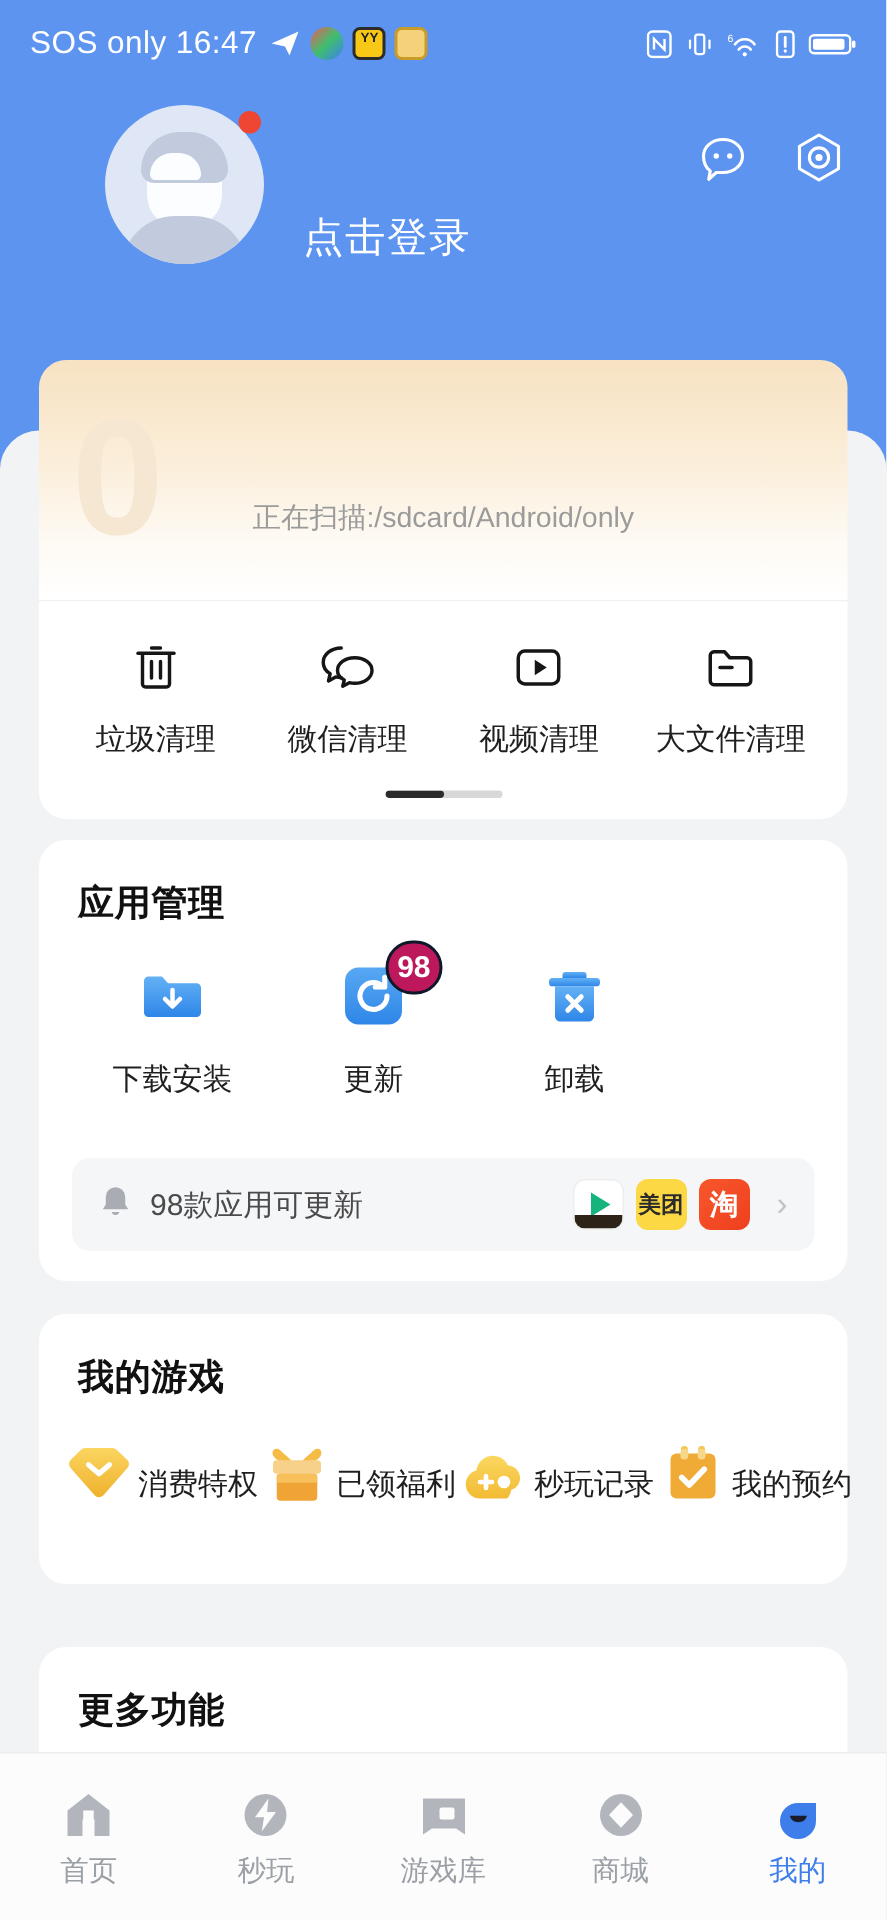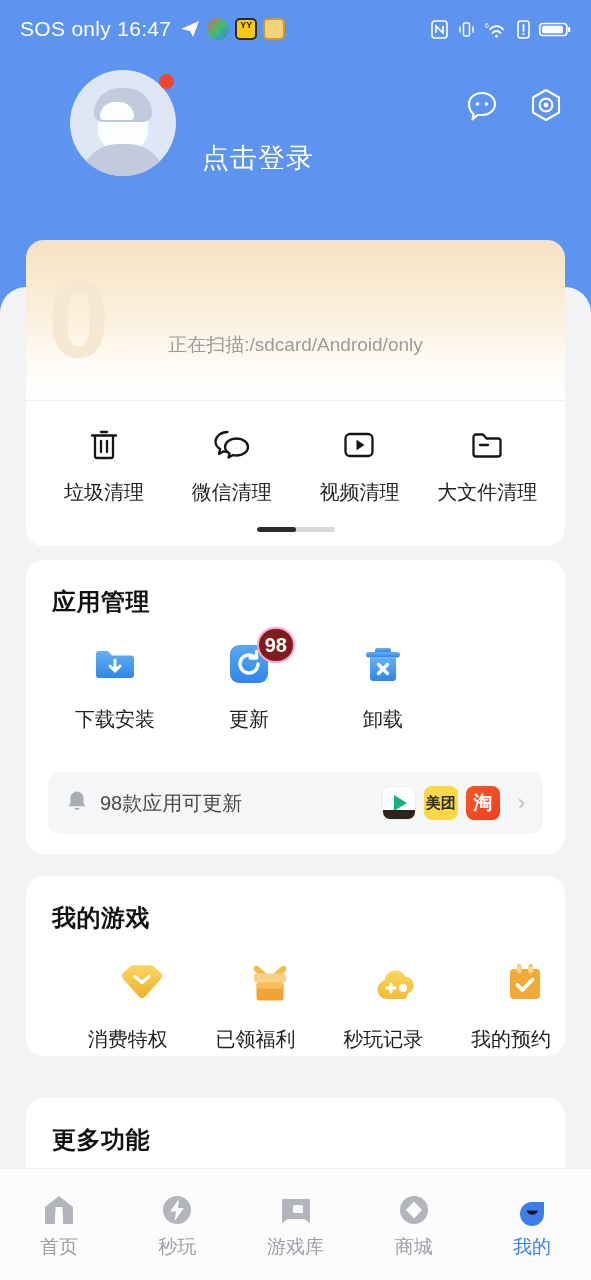--- a/index.html
+++ b/index.html
@@ -127,21 +127,21 @@
   }
 
   
   #card-apps{ top:560px; height:294px; }
   .app-grid{ display:flex; padding:22px 0 0 0; }
   .app-item{ width:134px; display:flex; flex-direction:column; align-items:center; cursor:pointer;}
   .app-ic-wrap{ position:relative; width:48px; height:48px; }
   .app-lbl{ margin-top:18px; font-size:20px; color:#1f1f1f; }
   .badge{
     position:absolute; top:-13px; right:-22px; min-width:36px; height:36px;
-    background:#7f1d1d; color:#fff; border-radius:18px; border:2px solid #f9a8d4;
+    background:#be185d; color:#fff; border-radius:18px; border:2px solid #0f172a;
     font-size:20px; font-weight:600; display:flex; align-items:center; justify-content:center;
     padding:0 6px;
   }
   .update-banner{
     position:absolute; left:22px; right:22px; bottom:20px; height:62px;
     background:#f5f6f8; border-radius:12px;
     display:flex; align-items:center; padding:0 18px; cursor:pointer;text-align:center;
   }
   .ub-text{ font-size:20px; color:#4a4a4a; margin-left:12px; }
   .ub-icons{ margin-left:auto; display:flex; align-items:center; gap:8px; }
@@ -155,21 +155,21 @@
   .mini-video::after{
     content:""; position:absolute; left:0; right:0; bottom:0; height:9px; background:#2d2317;
   }
   .mini-mt{ background:#fbd844; color:#2b2b2b; font-size:15px; }
   .mini-tb{ background:linear-gradient(135deg,#f8572c,#ef3f1e); font-size:19px;}
   .chev{ margin-left:10px; color:#c2c2c2; font-size:22px; }
 
   
   #card-games{ top:876px; height:180px; }
   .game-grid{ display:flex; padding:26px 14px 0; }
-  .game-item{ flex:1; display:flex; flex-direction:column; align-items:flex-end; cursor:pointer;}
+  .game-item{ flex:1; display:flex; flex-direction:row; align-items:flex-start; cursor:pointer;font-family:Liberation Mono, monospace;}
   .game-lbl{ margin-top:16px; font-size:20px; color:#1f1f1f; white-space:nowrap;}
 
   
   #card-more{ top:1098px; height:120px; border-radius:18px 18px 0 0; overflow:hidden;}
   .more-peek{
     position:absolute; right:82px; bottom:-8px; width:22px; height:16px;
     background:#2b3444; border-radius:11px 11px 0 0;
   }
 
   

